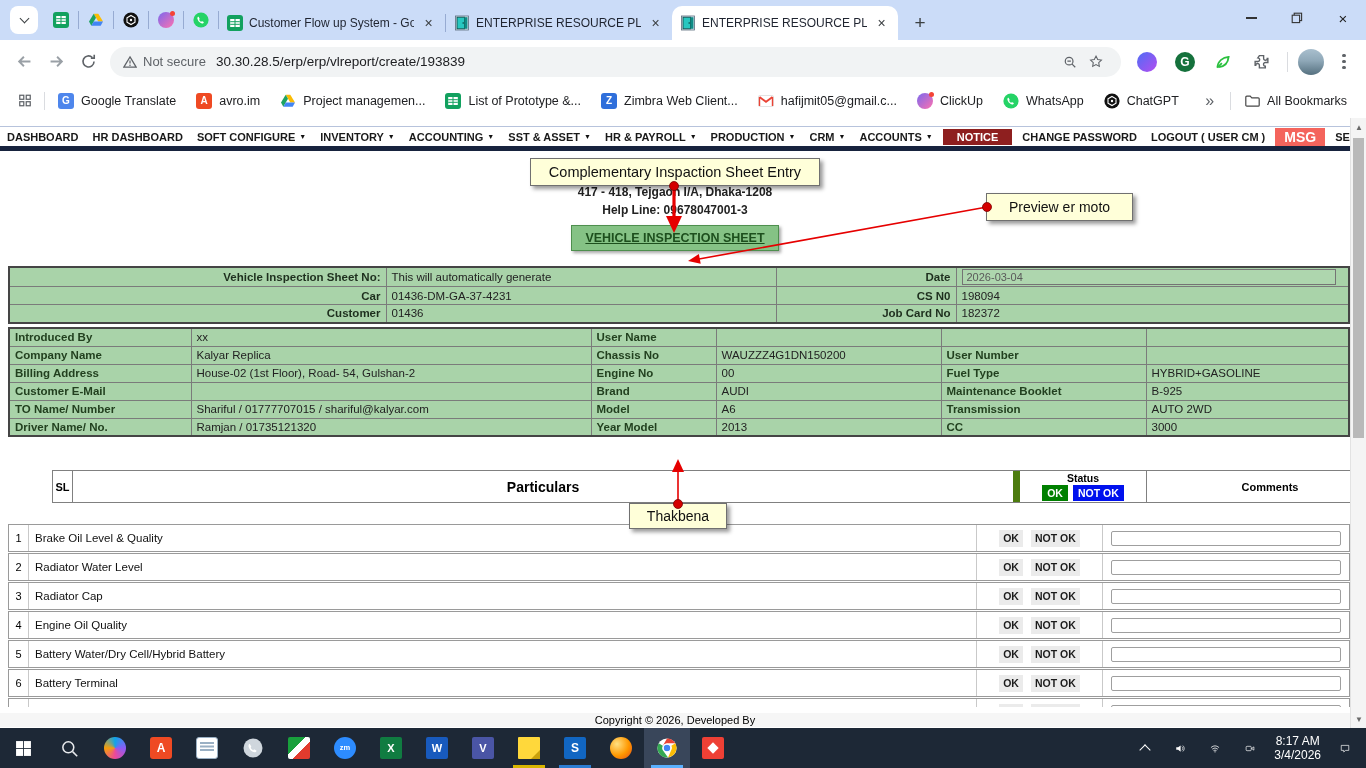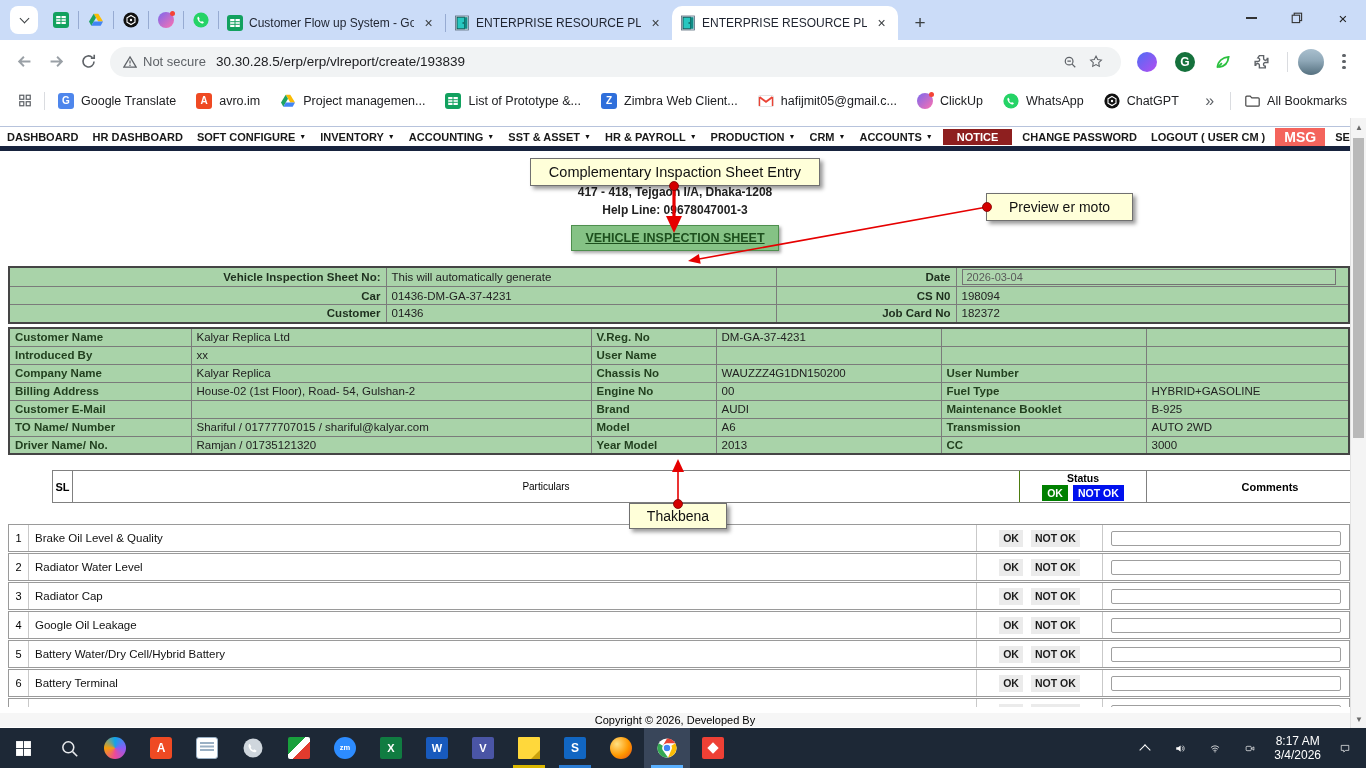--- a/index.html
+++ b/index.html
@@ -89,21 +89,21 @@
   .info-tbl{top:148px;border:2px solid #454545;}
   .info-tbl td.it-label{text-align:right;font-weight:700;color:#1e2f1e;}
   .info-tbl td.it-value{color:#222;margin-top:30px;}
   .date-input{width:374px;height:16px;background:#aed6ae;border:1px solid #747474;color:#5a5a5a;font-size:11px;padding:0 4px;}
   .details-tbl{top:209px;border:2px solid #454545;}
   .details-tbl td.dt-label{font-weight:700;color:#22401f;}
   .details-tbl td.dt-value{color:#222;}
 
   .chk-head{position:absolute;top:352px;left:8px;width:1342px;height:33px;border:1px solid #808080;display:flex;background:#fff;margin-left:44px;}
   .ch-sl{width:20px;border-right:1px solid #808080;display:flex;align-items:center;justify-content:center;font-weight:700;font-size:11px;}
-  .ch-part{flex:1;border-right:1px solid #4d7c0f;display:flex;align-items:center;justify-content:center;font-weight:400;font-size:10px;}
+  .ch-part{flex:1;border-right:7px solid #4d7c0f;display:flex;align-items:center;justify-content:center;font-weight:700;font-size:14px;}
   .ch-status{width:127px;border-right:1px solid #808080;display:flex;flex-direction:column;align-items:center;justify-content:center;gap:1px;padding:2px 0;}
   .ch-status-title{font-weight:700;font-size:10.5px;}
   .badge-row{display:flex;gap:5px;}
   .badge{color:#fff;font-weight:700;font-size:10.5px;padding:2px 5px;}
   .badge-ok{background:#008000;}
   .badge-notok{background:#0011ee;}
   .ch-com{width:246px;display:flex;align-items:center;justify-content:center;font-weight:700;font-size:11px;}
 
   .chk-row{position:absolute;left:8px;width:1342px;height:28px;border:1px solid #9a9a9a;display:flex;align-items:center;background:#fff;}
   .cr-sl{width:20px;display:flex;justify-content:center;font-size:11px;border-right:1px solid #c9c9c9;align-self:stretch;align-items:center;}
@@ -500,28 +500,20 @@
       <colgroup>
           <col style="width:182px">
           <col style="width:400px">
           <col style="width:125px">
           <col style="width:225px">
           <col style="width:205px">
           <col>
         </colgroup>
       <tbody id="details-body">
           <tr>
-            <td class="dt-label">Customer Name</td>
-            <td class="dt-value">Kalyar Replica Ltd</td>
-            <td class="dt-label">V.Reg. No</td>
-            <td class="dt-value">DM-GA-37-4231</td>
-            <td class="dt-label"></td>
-            <td class="dt-value"></td>
-          </tr>
-          <tr>
             <td class="dt-label">Introduced By</td>
             <td class="dt-value">xx</td>
             <td class="dt-label">User Name</td>
             <td class="dt-value"></td>
             <td class="dt-label"></td>
             <td class="dt-value"></td>
           </tr>
           <tr>
             <td class="dt-label">Company Name</td>
             <td class="dt-value">Kalyar Replica</td>
@@ -607,21 +599,21 @@
           <div class="cr-status">
             <button class="chip">OK</button>
             <button class="chip">NOT OK</button>
           </div>
           <div class="cr-com">
             <input class="cm-input" style="">
           </div>
         </div>
         <div class="chk-row" style="top: 493px;">
           <div class="cr-sl">4</div>
-          <div class="cr-text">Google Oil Leakage</div>
+          <div class="cr-text">Engine Oil Quality</div>
           <div class="cr-status">
             <button class="chip">OK</button>
             <button class="chip">NOT OK</button>
           </div>
           <div class="cr-com">
             <input class="cm-input" style="">
           </div>
         </div>
         <div class="chk-row" style="top: 522px;">
           <div class="cr-sl">5</div>

